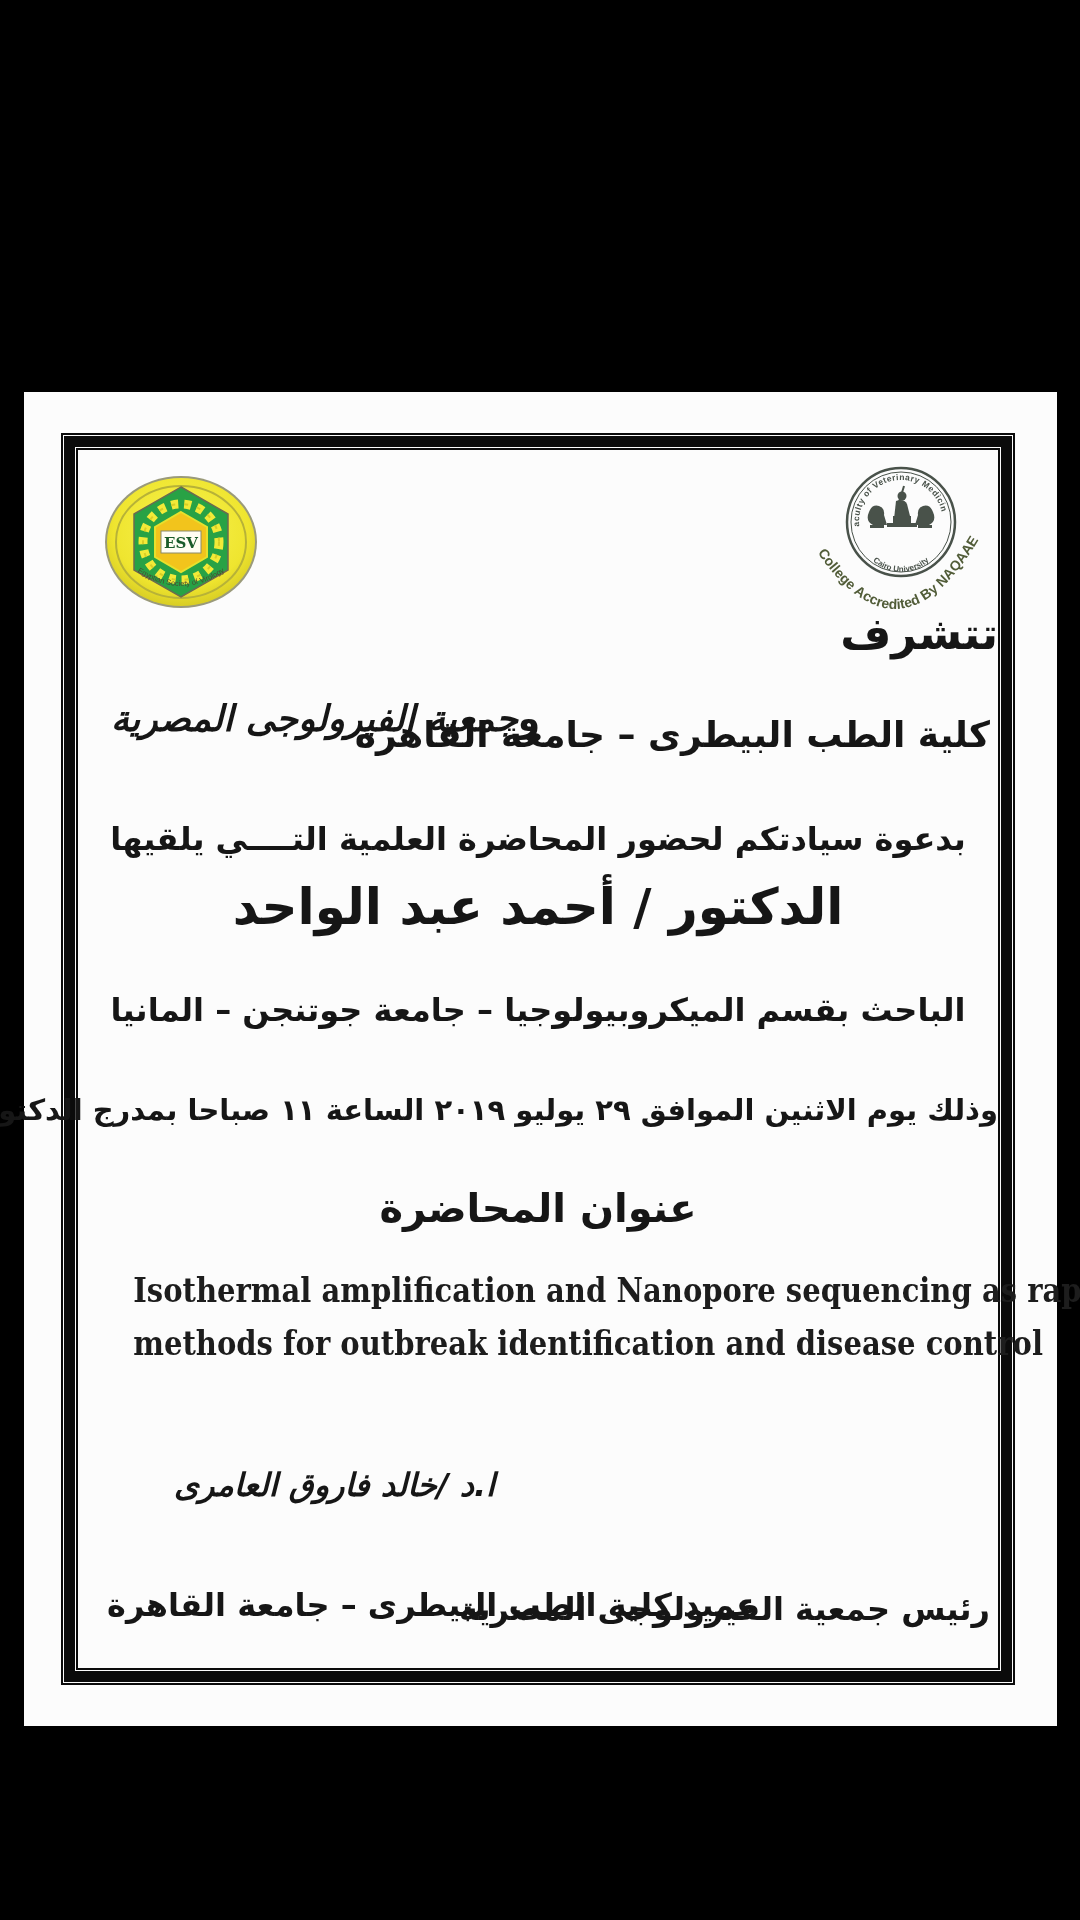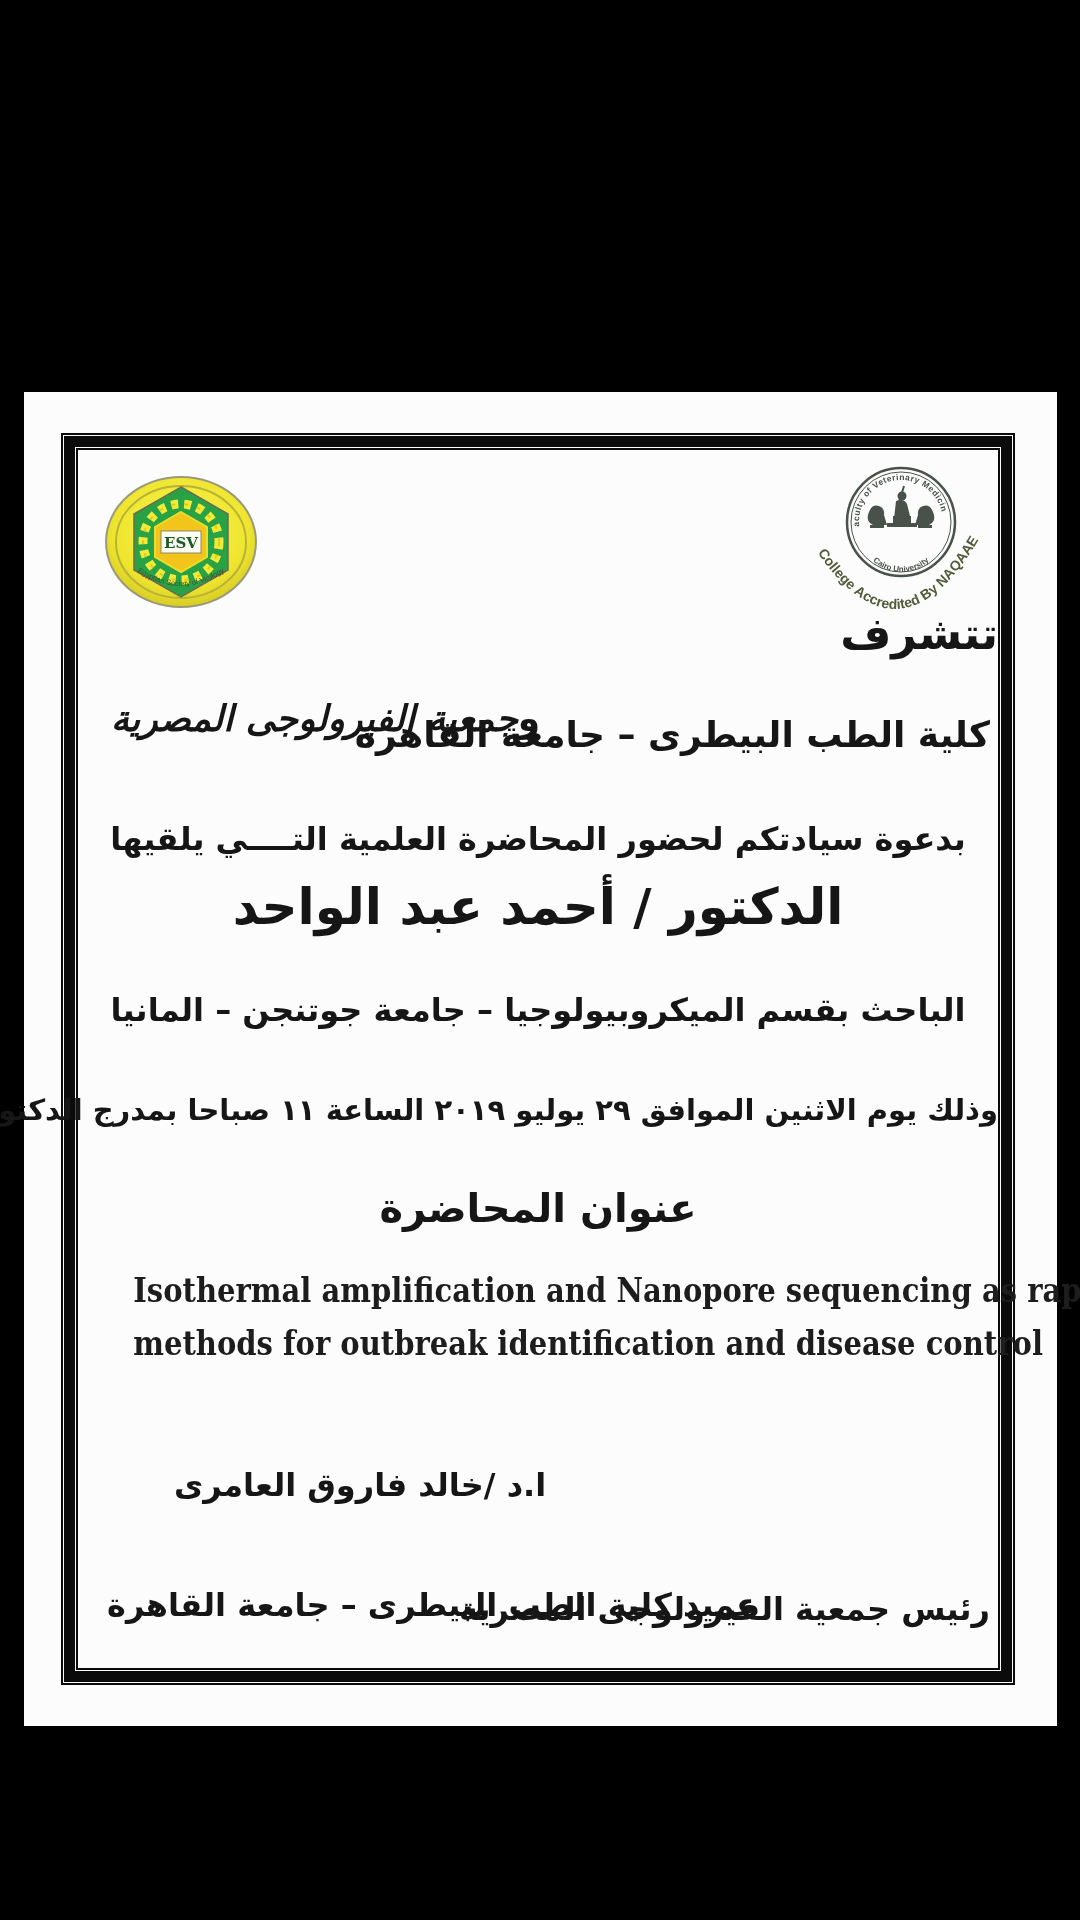--- a/index.html
+++ b/index.html
@@ -33,21 +33,21 @@
   .role{top:541px;font-size:32px;}
   .datetime{top:643px;font-size:29px;}
   .lecture-label{top:735px;font-size:40px;}
   .title-en{
     top:814px;font-size:33px;line-height:53px;font-weight:bold;
     font-family:"DejaVu Serif", serif;color:#1d1d1d;
     transform:scaleX(0.88);transform-origin:50% 0;
   }
   .names-row{top:1016px;height:50px;font-size:32px;}
   .name-right{position:absolute;right:27px;top:0;}
-  .name-left{position:absolute;left:96px;top:0;}
+  .name-left{position:absolute;left:96px;top:0;font-style:italic;}
   .titles-row{top:1136px;height:50px;font-size:32px;}
   .title-right{position:absolute;right:8px;top:4px;}
   .title-left{position:absolute;left:29px;top:0;}
 
   .esv-logo{position:absolute;left:26px;top:25px;width:155px;height:135px;}
   .stamp{position:absolute;left:712px;top:0;width:212px;height:172px;}
 </style>
 </head>
 <body>
 

